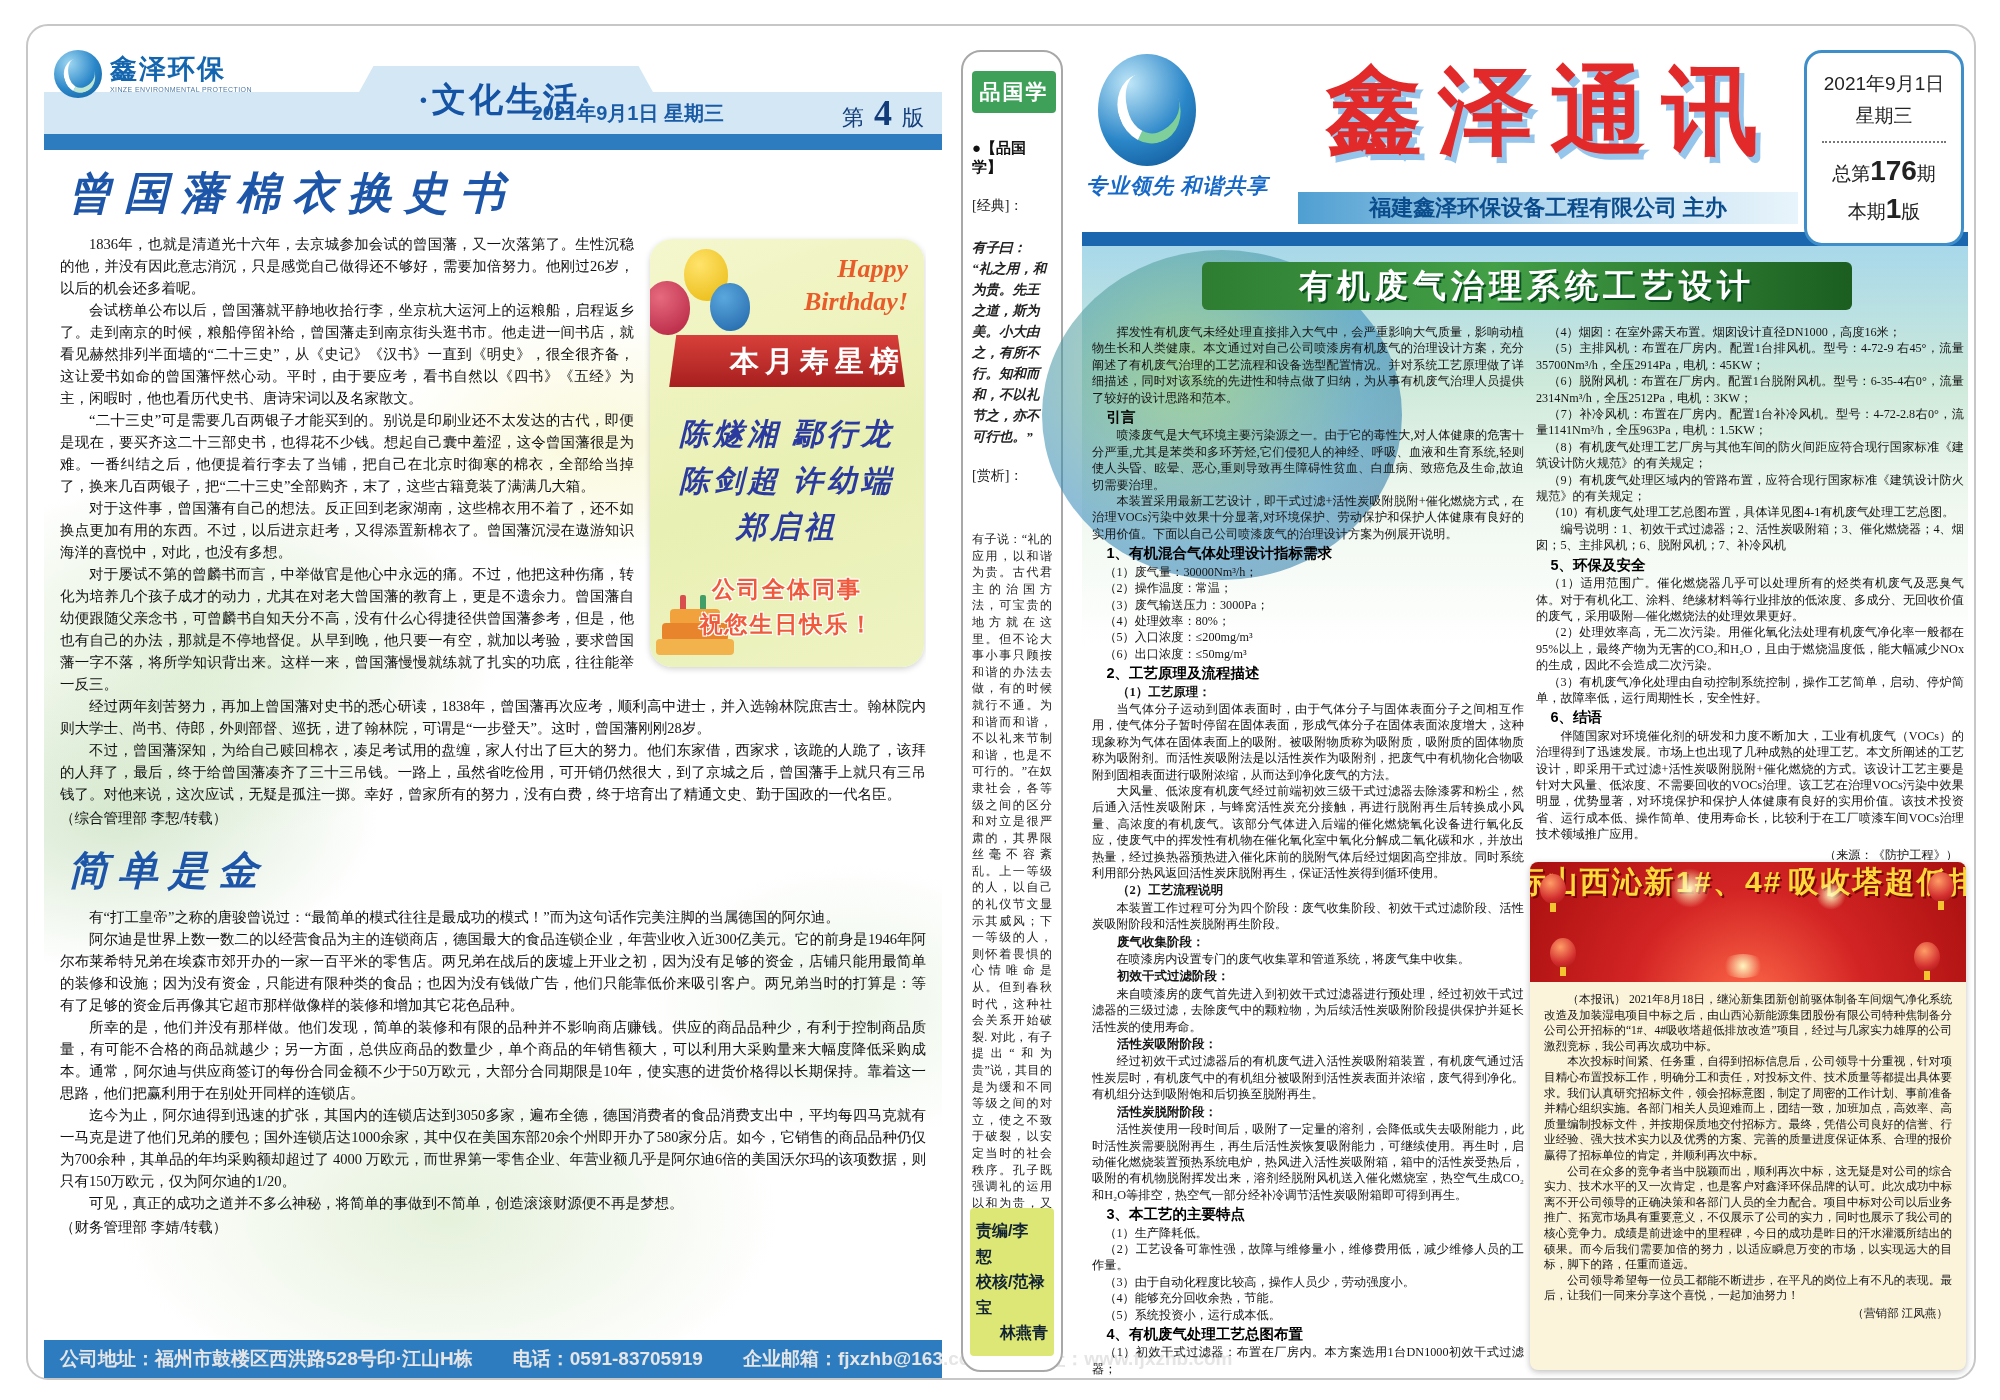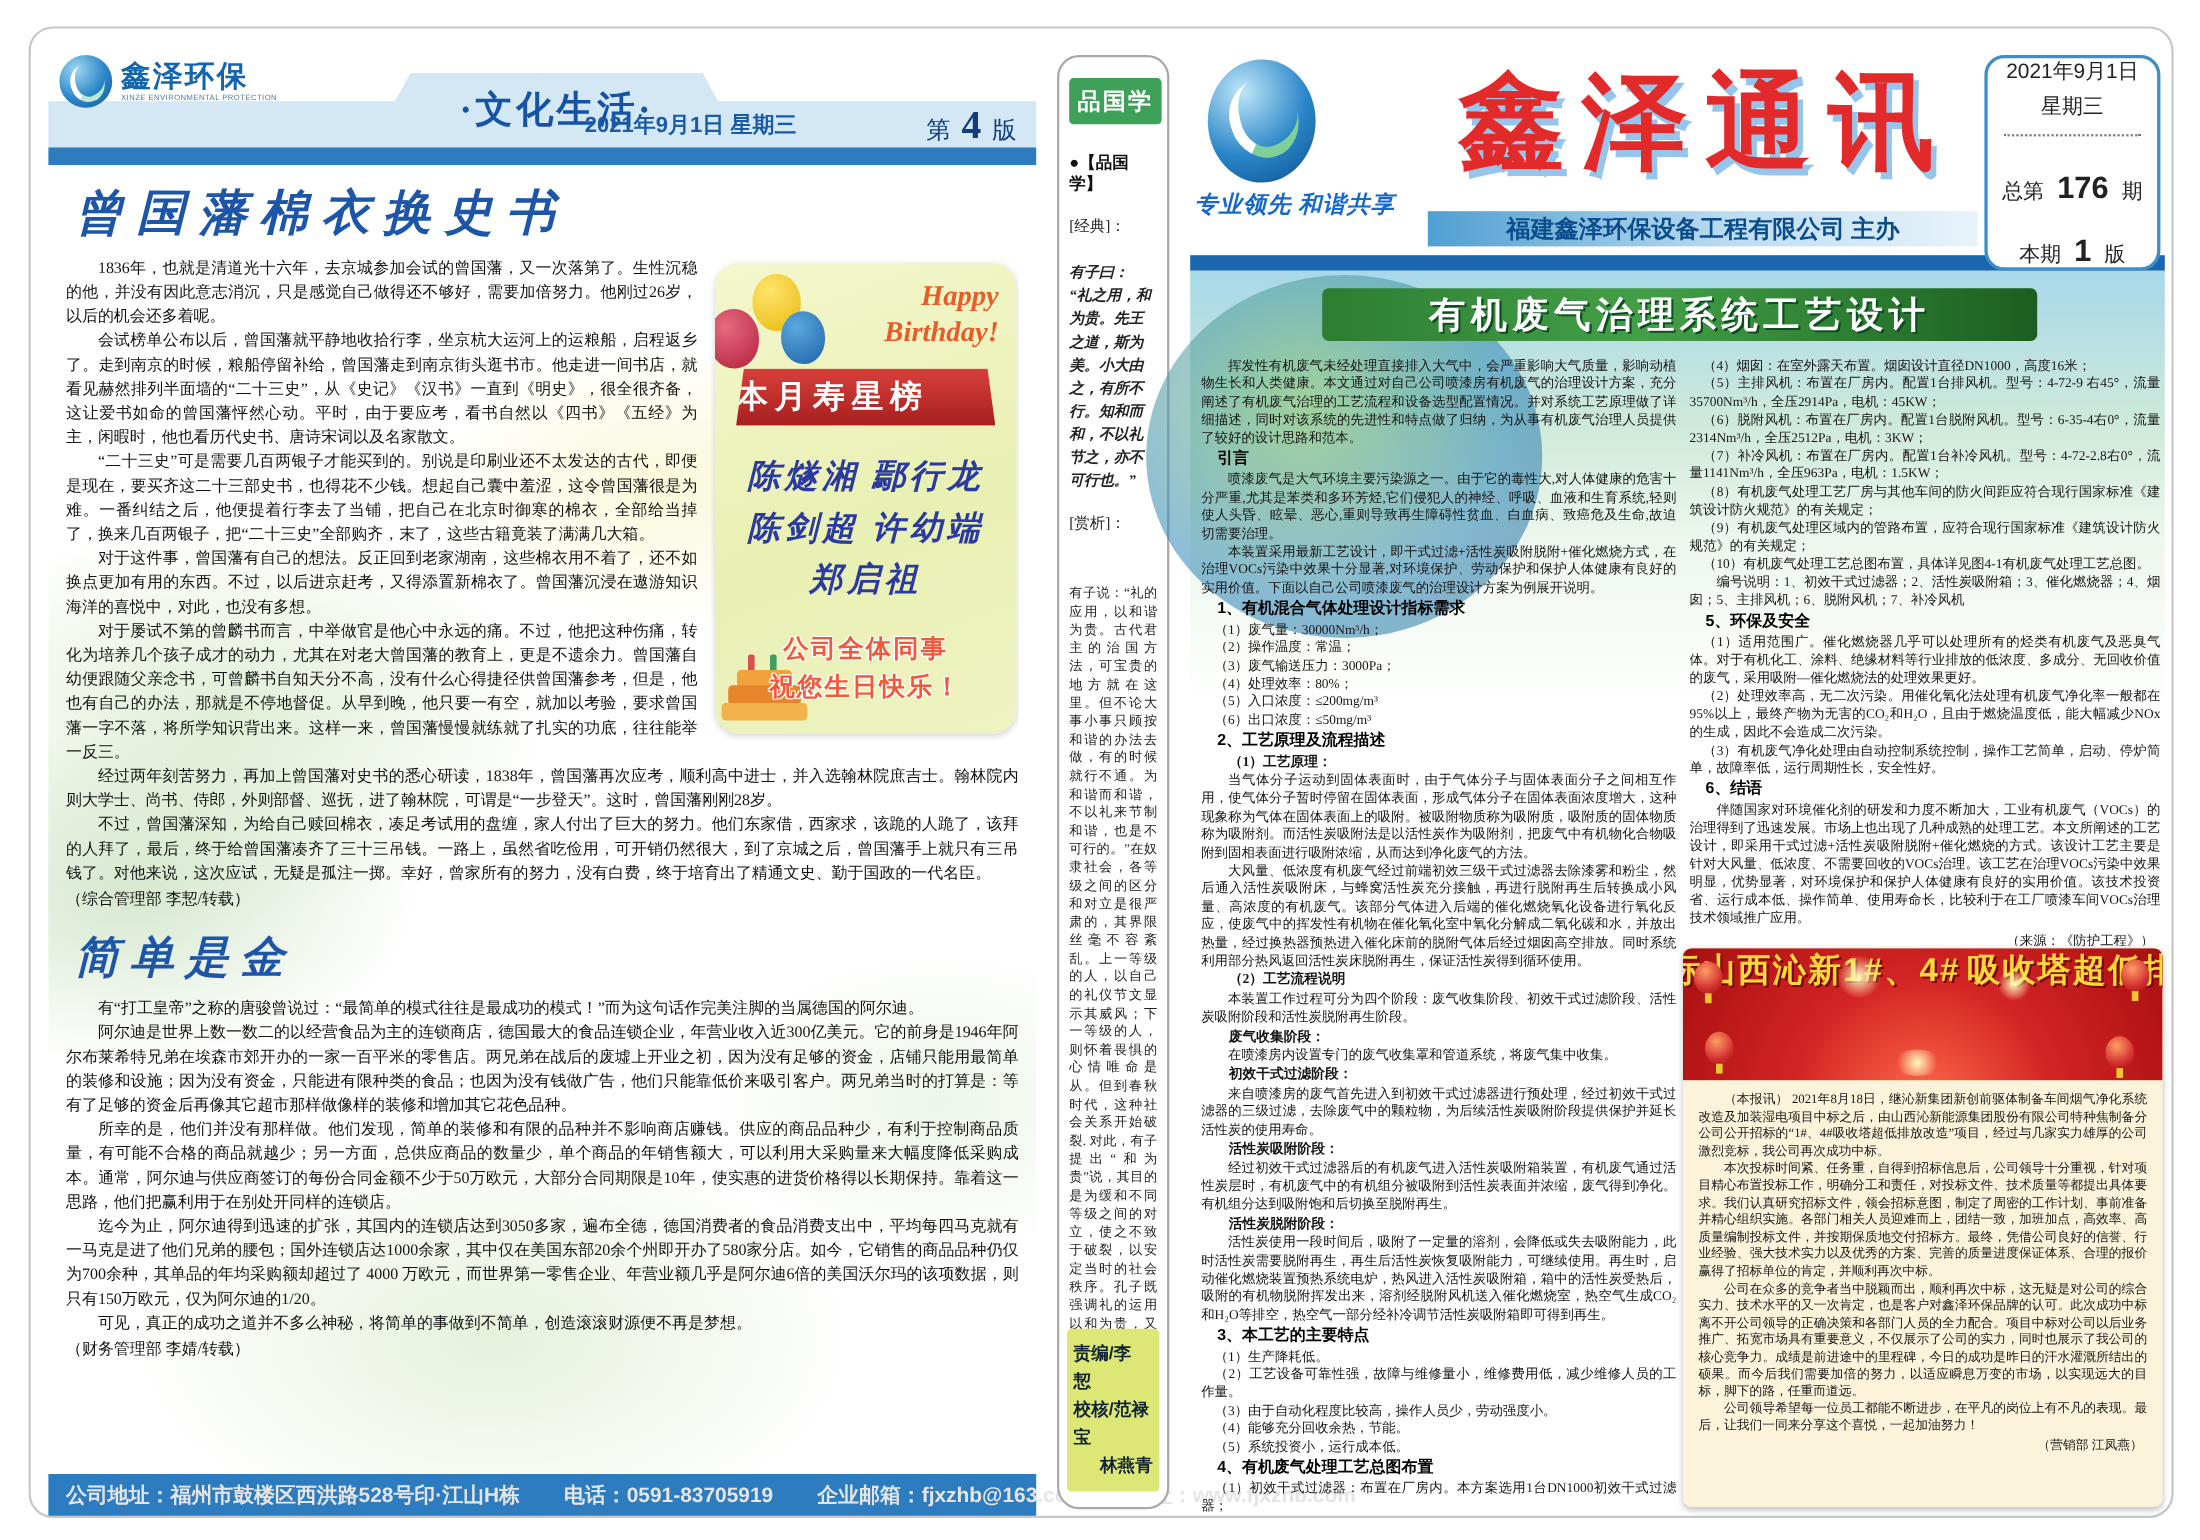--- a/index.html
+++ b/index.html
@@ -51,21 +51,21 @@
   .bday{float:right;width:274px;height:428px;margin:6px 2px 10px 16px;border-radius:22px;position:relative;overflow:hidden;
         background:linear-gradient(160deg,#f4f7cd,#e9f0b3 55%,#eef3c2);box-shadow:0 2px 6px rgba(0,0,0,.18);}
   .happy{position:absolute;right:16px;top:14px;text-align:right;color:#e85c2a;
          font-style:italic;font-weight:bold;font-size:26px;line-height:1.25;font-family:"Liberation Serif",serif;}
   .balloon{position:absolute;border-radius:50% 50% 48% 52%;}
   .b1{left:34px;top:10px;width:44px;height:52px;background:radial-gradient(circle at 35% 30%,#ffe36b,#e8b80c);}
   .b2{left:-6px;top:42px;width:46px;height:54px;background:radial-gradient(circle at 35% 30%,#e66a7e,#b31f3e);}
   .b3{left:60px;top:44px;width:40px;height:48px;background:radial-gradient(circle at 35% 30%,#5aa7dd,#1f64a8);}
   .bday-ribbon{position:relative;margin:96px auto 0 auto;width:86%;height:52px;
                background:linear-gradient(#d8403a,#a61f1f);clip-path:polygon(3% 0,97% 0,100% 100%,0 100%);
-               display:flex;align-items:center;justify-content:flex-start;}
+               display:flex;align-items:center;justify-content:flex-end;}
   .bday-ribbon span{color:#fff;font-weight:bold;font-size:29px;letter-spacing:6px;}
   .bday-names{margin-top:24px;text-align:center;color:#2b3a9e;font-weight:bold;font-style:italic;
               font-size:30px;line-height:1.55;letter-spacing:4px;}
   .bday-wish{position:absolute;left:0;right:0;bottom:26px;text-align:center;font-weight:bold;font-size:23px;
              color:#f05a3c;letter-spacing:2px;line-height:1.5;
              text-shadow:-1px -1px 0 #fff,1px -1px 0 #fff,-1px 1px 0 #fff,1px 1px 0 #fff;}
   .cake{position:absolute;left:6px;bottom:8px;width:78px;height:64px;}
   .cake .t1{position:absolute;bottom:34px;left:14px;width:50px;height:16px;background:#f2a23c;border-radius:4px;}
   .cake .t2{position:absolute;bottom:18px;left:6px;width:66px;height:18px;background:#e8842b;border-radius:4px;}
   .cake .t3{position:absolute;bottom:4px;left:0;width:78px;height:16px;background:#f2b24c;border-radius:4px;}
@@ -106,21 +106,21 @@
   .organizer{position:absolute;left:216px;top:152px;width:500px;height:32px;
              background:linear-gradient(90deg,#4f9fd2,#bcdcf0 55%,#e8f4fb);
              display:flex;align-items:center;justify-content:center;
              font-weight:bold;font-size:22px;color:#0b4d8c;}
   .issue-box{position:absolute;right:4px;top:10px;width:160px;height:196px;background:#fff;z-index:3;
              border:3px solid #3e8fc9;border-radius:18px;box-sizing:border-box;
              display:flex;flex-direction:column;align-items:center;justify-content:center;gap:6px;
              font-size:19px;color:#222;}
   .issue-box .dots{width:80%;border-top:2px dotted #777;margin:6px 0;}
   .issue-num{font-size:28px;font-weight:bold;font-family:"Liberation Sans",sans-serif;}
-  .issue-line{display:flex;align-items:baseline;gap:12px;margin-top:19px;}
+  .issue-line{display:flex;align-items:baseline;gap:0;}
   .rp-bar{position:absolute;left:0;top:192px;width:100%;height:14px;background:#1a67b0;z-index:1;}
 
   .rp-nature{position:absolute;left:0;top:206px;width:100%;height:400px;z-index:0;
              background:linear-gradient(180deg,#a8d8ea 0%,#cde9da 34%,#eef7ee 62%,#ffffff 100%);}
   .rp-earth{position:absolute;left:-40px;top:210px;width:360px;height:330px;border-radius:50%;z-index:0;opacity:.55;
             background:radial-gradient(circle at 40% 35%, #7fbf6a, #2e86b8 60%, #1b5f8e);}
   .gtitle{position:absolute;left:120px;top:222px;width:650px;height:48px;z-index:2;
           background:linear-gradient(90deg,#2e7d32,#43a047 45%,#1b5e20);border-radius:6px;
           display:flex;align-items:center;justify-content:center;}
   .gtitle span{color:#fff;font-weight:bold;font-size:33px;letter-spacing:5px;

